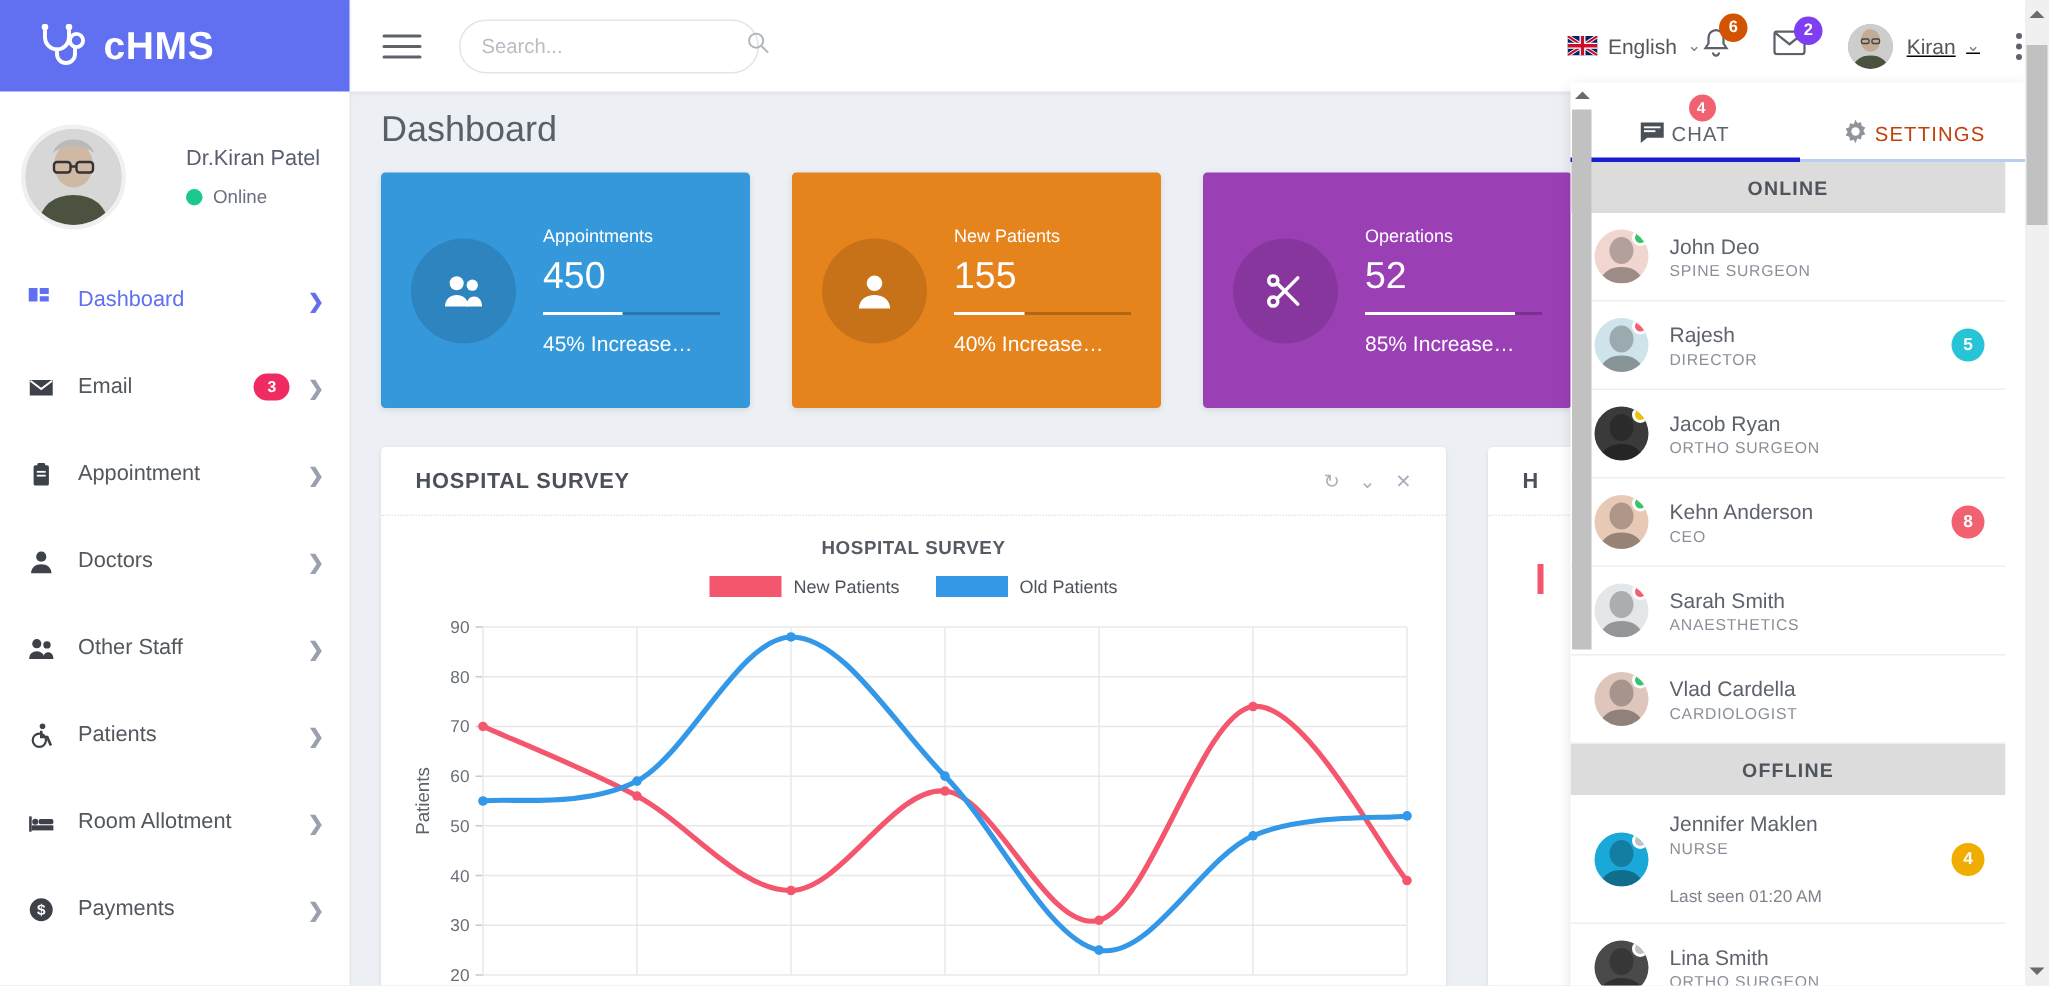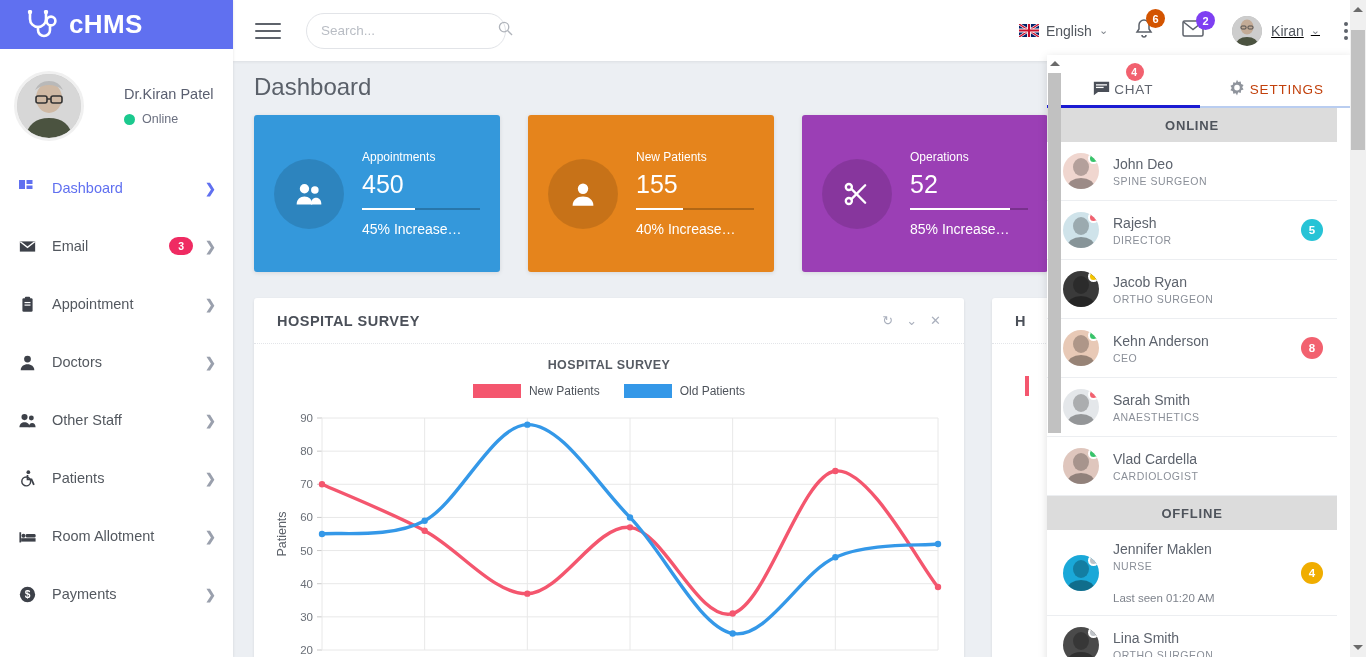--- a/index.html
+++ b/index.html
@@ -11,21 +11,21 @@
   }
   #app { position: relative; width: 1366px; height: 657px; overflow: hidden; }
 
   
   #sidebar {
     position: absolute; left: 0; top: 0; width: 233px; height: 657px;
     background: #fff; z-index: 30;
     box-shadow: 1px 0 2px rgba(0,0,0,.06);
   }
   #brand {
-    height: 49px; background: #6070f0; display: flex; align-items: center;
+    height: 61px; background: #6070f0; display: flex; align-items: center;
     padding-left: 26px; color: #fff;
   }
   #brand .logo-ic { width: 34px; height: 30px; margin-right: 9px; }
   #brand .brand-txt { font-size: 26px; font-weight: 700; letter-spacing: .4px; }
 
   #profile { padding: 22px 0 18px 0; display: flex; align-items: center; gap: 26px; }
   #profile .avatar-wrap {
     width: 70px; height: 70px; border-radius: 50%; margin-left: 14px;
     border: 3px solid #f0f0f0; overflow: hidden; background:#cfcfcf;
     display:flex;align-items:flex-end;justify-content:center;
@@ -61,21 +61,21 @@
   #searchbox {
     width: 200px; height: 36px; border: 1px solid #e2e4e8; border-radius: 20px;
     display: flex; align-items: center; padding: 0 14px;
   }
   #searchbox input {
     border: 0; outline: 0; flex: 1; font-size: 13.5px; color: #555;
     font-family: "Liberation Sans", sans-serif; background: transparent;
   }
   #searchbox input::placeholder { color: #b9bdc4; }
   .top-right { margin-left: auto; display: flex; align-items: center; gap: 0; }
-  .lang { display: flex; align-items: center; font-size: 14px; color: #52575e; margin-right: 26px; cursor: pointer; text-align: center; }
+  .lang { display: flex; align-items: center; font-size: 14px; color: #52575e; cursor: pointer; text-align: center; }
   .flag { width: 20px; height: 13px; margin-right: 7px; }
   .caret { margin-left: 7px; color: #7d828a; font-size: 11px; }
   .icon-btn { position: relative; margin-right: 28px; cursor: pointer; display:flex; align-items:center;}
   .cbadge {
     position: absolute; top: -9px; right: -11px; min-width: 19px; height: 19px;
     border-radius: 50%; color: #fff; font-size: 11px; font-weight: 700;
     display: flex; align-items: center; justify-content: center; padding: 0 4px;
   }
   .user-chip { display: flex; align-items: center; cursor: pointer; margin-right: 20px; text-decoration: underline; }
   .user-chip .uav { width: 30px; height: 30px; border-radius: 50%; overflow: hidden; background: #b9b9b9; margin-right: 9px; }

